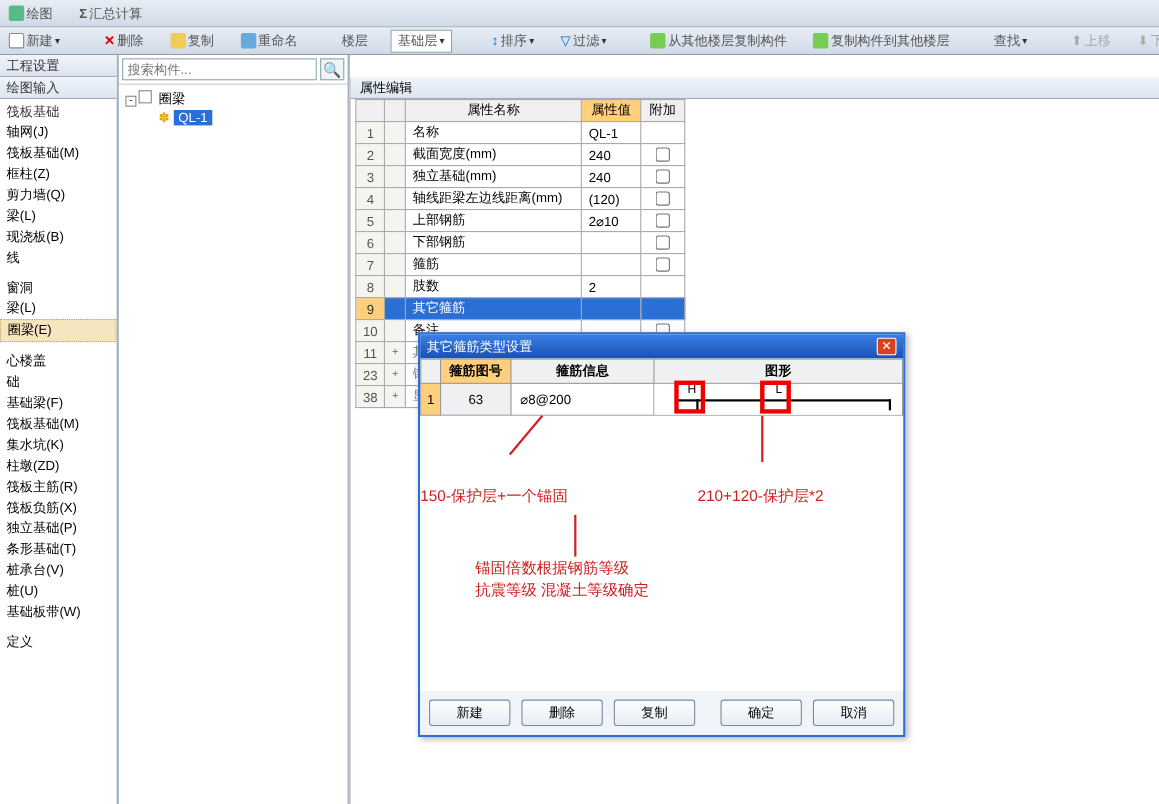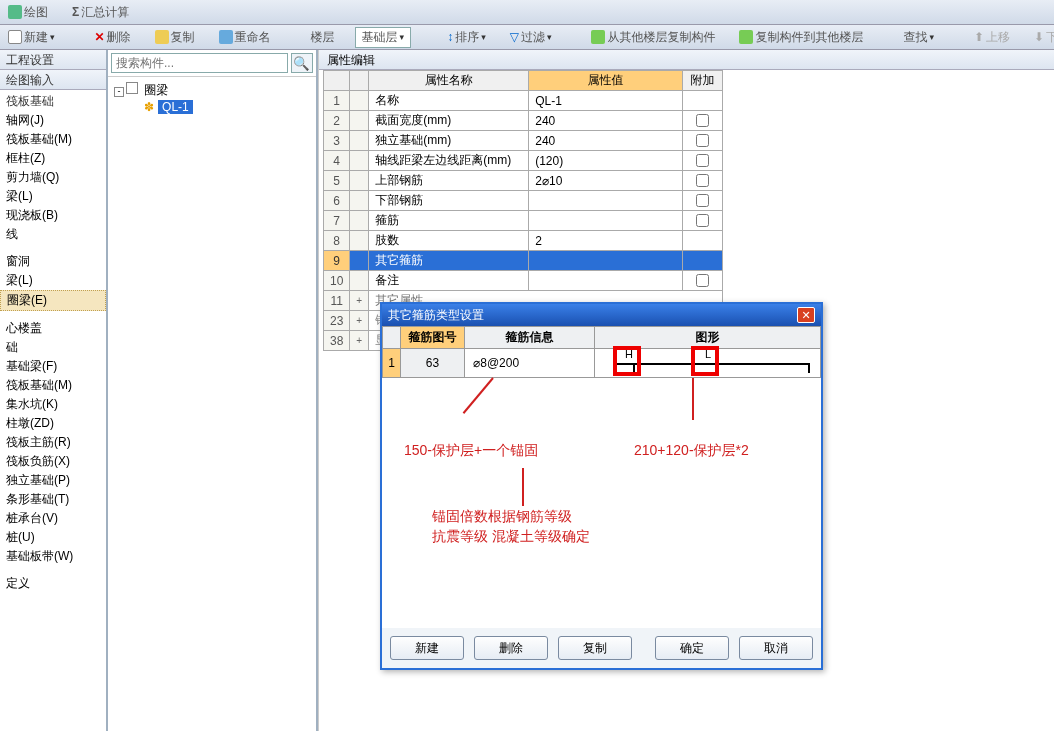--- a/index.html
+++ b/index.html
@@ -24,23 +24,23 @@
 .search-row { display: flex; padding: 3px; gap: 3px; border-bottom: 1px solid #ccc; }
 .search-row input { flex: 1; border: 1px solid #8aa; height: 20px; padding: 0 4px; font-size: 12px; }
 .search-row button { width: 22px; height: 20px; border: 1px solid #8aa; background: #eef3f8; cursor: pointer; }
 .tree { flex: 1; padding: 4px; }
 .tree-node { padding: 1px 0 1px 14px; position: relative; }
 .tree-node::before { content: ""; position: absolute; left: 2px; top: 6px; width: 8px; height: 8px; border: 1px solid #888; background: #fff; font-size: 9px; line-height: 7px; text-align: center; }
 .tree-node.minus::before { content: "-"; }
 .tree-child { padding-left: 32px; display: flex; align-items: center; gap: 4px; }
 .tree-child .sel { background: #2a6fd6; color: #fff; padding: 0 4px; }
 
-.right-col { flex: 1; position: relative; background: #fff; border-left: 1px solid #ccc; }
+.right-col { flex: 1; position: relative; background: #fff; border-left: 1px solid #ccc; margin-top: 20px; }
 .prop-title { background: linear-gradient(#f0f4fa,#dde5f0); border-bottom: 1px solid #aab; padding: 2px 8px; height: 20px; font-size: 12px; }
-.prop-table { border-collapse: collapse; width: 400px; margin-left: 4px; }
+.prop-table { border-collapse: collapse; width: 300px; margin-left: 4px; }
 .prop-table th, .prop-table td { border: 1px solid #aaa; padding: 1px 6px; height: 18px; font-size: 12px; font-weight: normal; text-align: left; }
 .prop-table th { background: #f0f0f0; text-align: center; }
 .prop-table th.val { background: #ffcf7b; }
 .prop-table td.num { width: 24px; text-align: center; background: #f5f5f0; color: #555; }
 .prop-table td.exp { width: 14px; text-align: center; background: #f5f5f0; color: #666; font-size: 10px;}
 .prop-table td.name { width: 160px; }
 .prop-table td.blue { color: #000000; }
 .prop-table td.chk { width: 40px; text-align: center; }
 .prop-table tr.selrow td { background: #2a6fd6; color: #ffffff; }
 .prop-table tr.selrow td.num { background: #ffcf7b; color: #333; }
@@ -347,21 +347,21 @@
           </div>
         </td>
       </tr>
     </tbody>
       </table>
     <div class="dlg-annot">
 
       <div class="annot-line" style="left:110px;top:0;width:2px;height:46px;transform:rotate(40deg);transform-origin:top"></div>
       <div class="annot-line" style="left:310px;top:0;width:2px;height:42px;"></div>
       <div class="annot-line" style="left:140px;top:90px;width:2px;height:38px;"></div>
-      <div class="annot-text" style="left:22px;top:64px">150-保护层+一个锚固</div>
+      <div class="annot-text" style="left:0;top:64px">150-保护层+一个锚固</div>
       <div class="annot-text" style="left:252px;top:64px">210+120-保护层*2</div>
       <div class="annot-text" style="left:50px;top:130px">锚固倍数根据钢筋等级</div>
       <div class="annot-text" style="left:50px;top:150px">抗震等级 混凝土等级确定</div>
     </div>
   </div>
   <div class="dlg-footer">
     <button>新建</button>
     <button>删除</button>
     <button>复制</button>
     <span class="spacer"></span>

